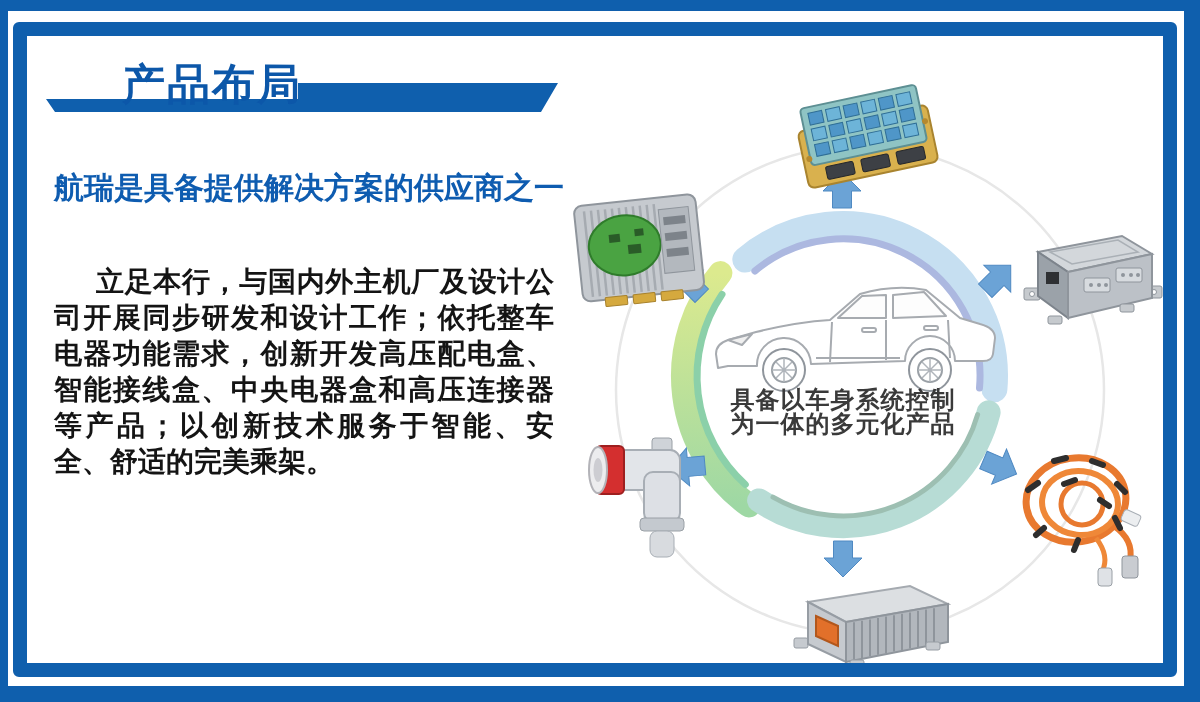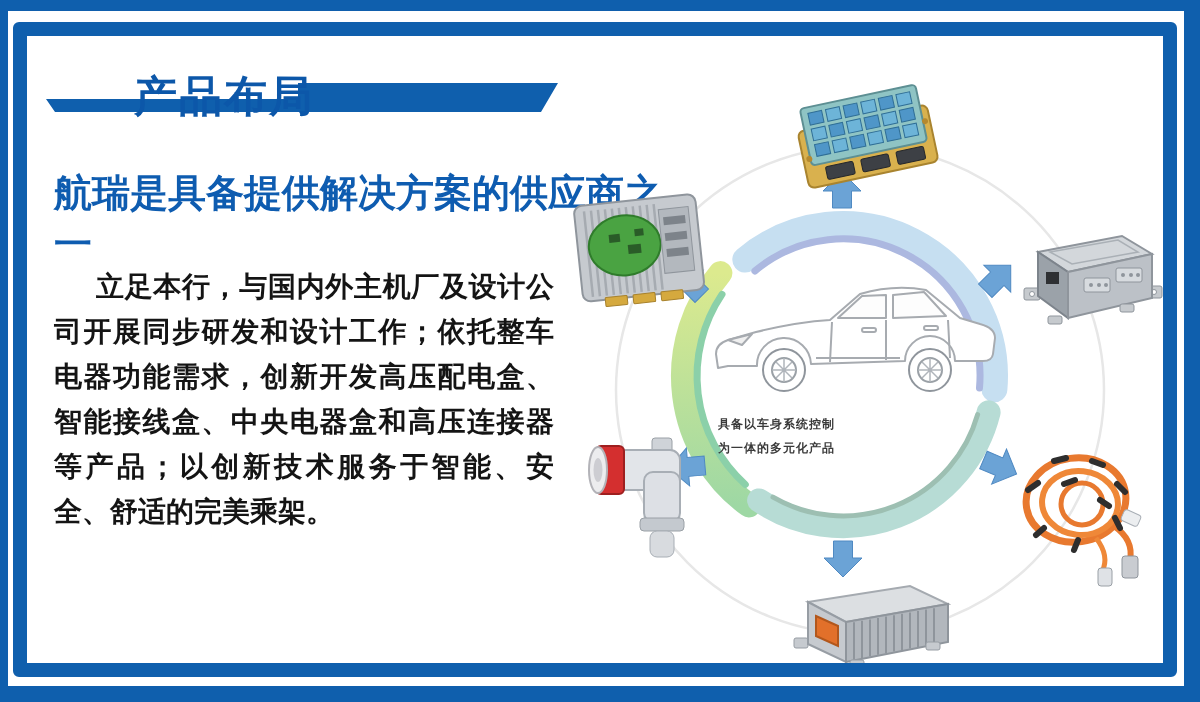--- a/index.html
+++ b/index.html
@@ -9,36 +9,36 @@
   .band{position:absolute;background:#0f5fad;}
   .band-top{left:0;top:0;width:1200px;height:11px;}
   .band-bottom{left:0;top:686px;width:1200px;height:16px;}
   .band-left{left:0;top:0;width:8px;height:702px;}
   .band-right{left:1184px;top:0;width:16px;height:702px;}
   
   .frame{position:absolute;left:13px;top:22px;width:1164px;height:655px;
          box-sizing:border-box;border:14px solid #0f5fad;border-radius:6px;background:transparent;}
   
   .banner-svg{position:absolute;left:0;top:0;}
-  .page-title{position:absolute;left:118px;top:52px;margin:16px;
+  .page-title{position:absolute;left:118px;top:52px;margin:4px;
               font-family:"Liberation Sans", sans-serif;font-weight:700;
               font-size:43px;letter-spacing:2px;color:#0c57a9;}
   .intro-heading{position:absolute;left:54px;top:168px;width:620px;margin:0;
                  font-family:Liberation Serif, serif;font-weight:700;
-                 font-size:38px;color:#0e5cb0;}
+                 font-size:30px;color:#0e5cb0;}
   .intro-paragraph{position:absolute;left:54px;top:264px;width:500px;margin:0;
                    font-family:"Liberation Serif", serif;font-weight:700;
-                   font-size:28px;line-height:45px;color:#141414;
+                   font-size:28px;line-height:36px;color:#141414;
                    text-align:justify;text-indent:1.5em;}
   
   .diagram-svg{position:absolute;left:0;top:0;}
   .center-caption{position:absolute;left:718px;top:388px;width:250px;
-                  text-align:left;font-family:"Liberation Sans", sans-serif;
-                  font-weight:700;font-size:12px;line-height:24px;
-                  letter-spacing:1px;color:#3a3a3a;margin-top:24px;}
+                  text-align:center;font-family:"Liberation Sans", sans-serif;
+                  font-weight:700;font-size:24px;line-height:24px;
+                  letter-spacing:1px;color:#3a3a3a;}
 </style>
 </head>
 <body>
 
 <div class="stage">
 
   <svg class="banner-svg" width="620" height="130" viewBox="0 0 620 130">
     <polygon points="46,99 298,99 298,83 558,83 541,112 55,112" fill="#0f5fad"></polygon>
   </svg>
   <h1 class="page-title">产品布局</h1>

